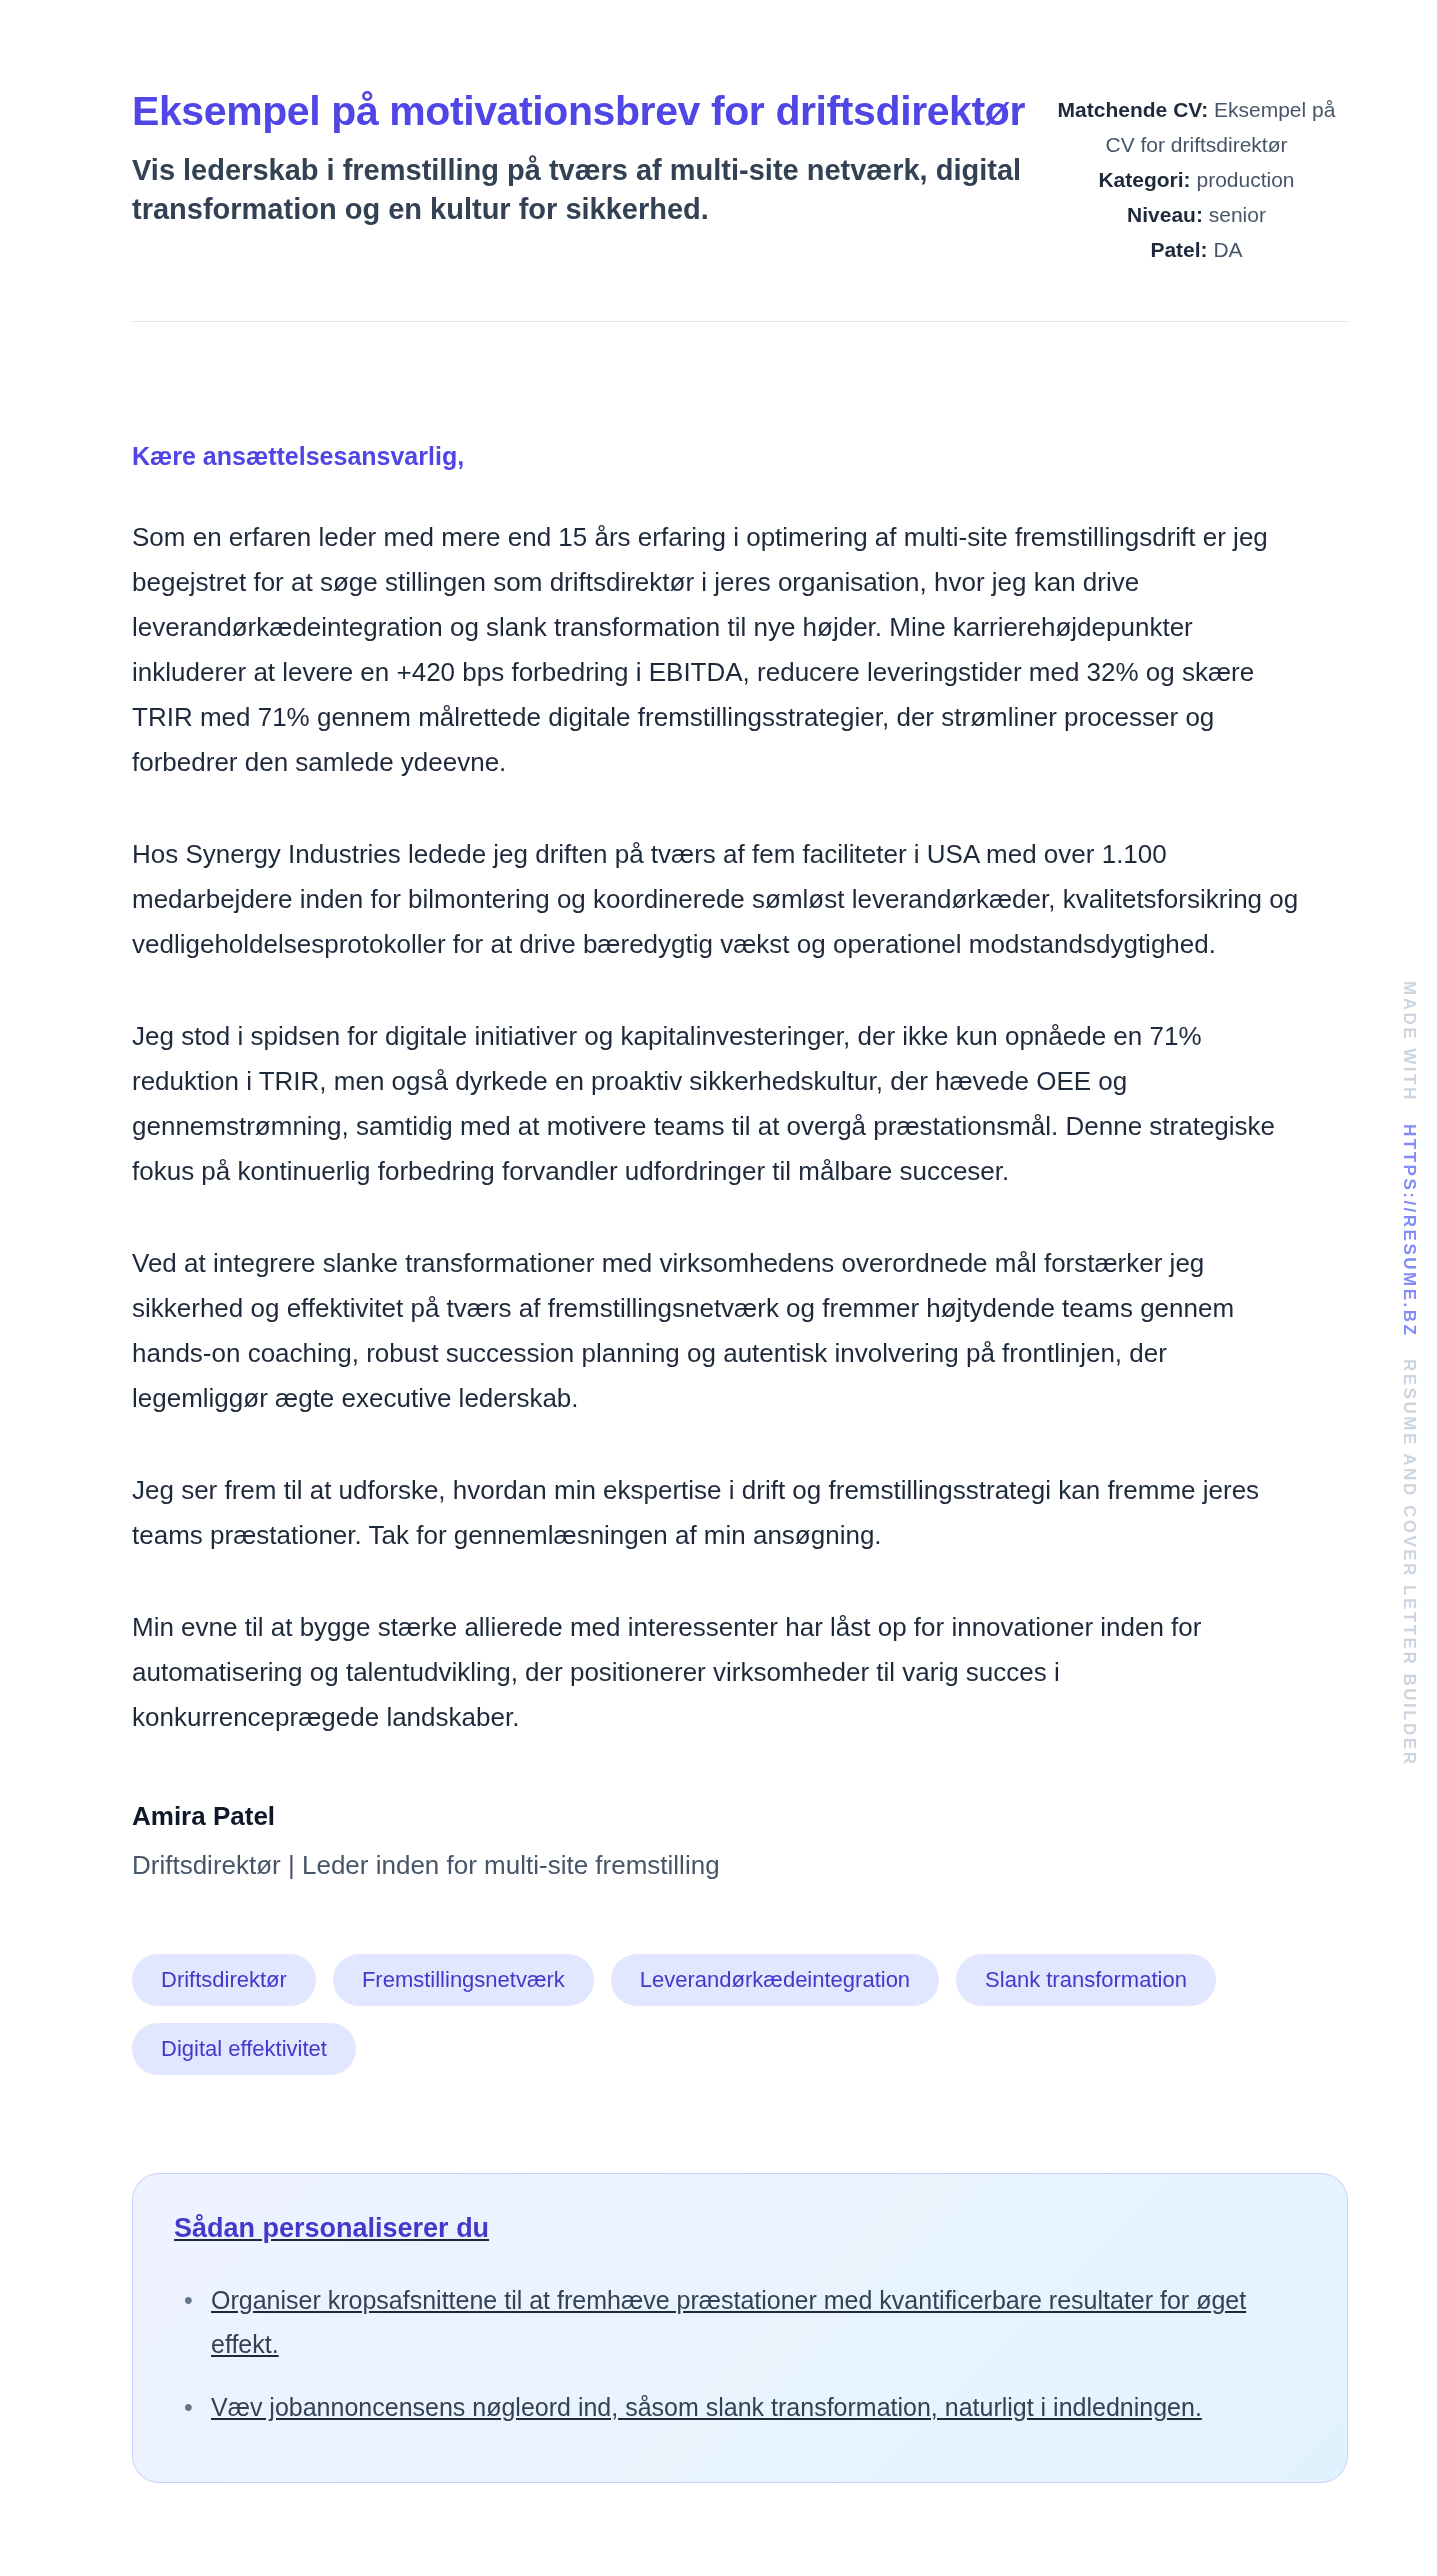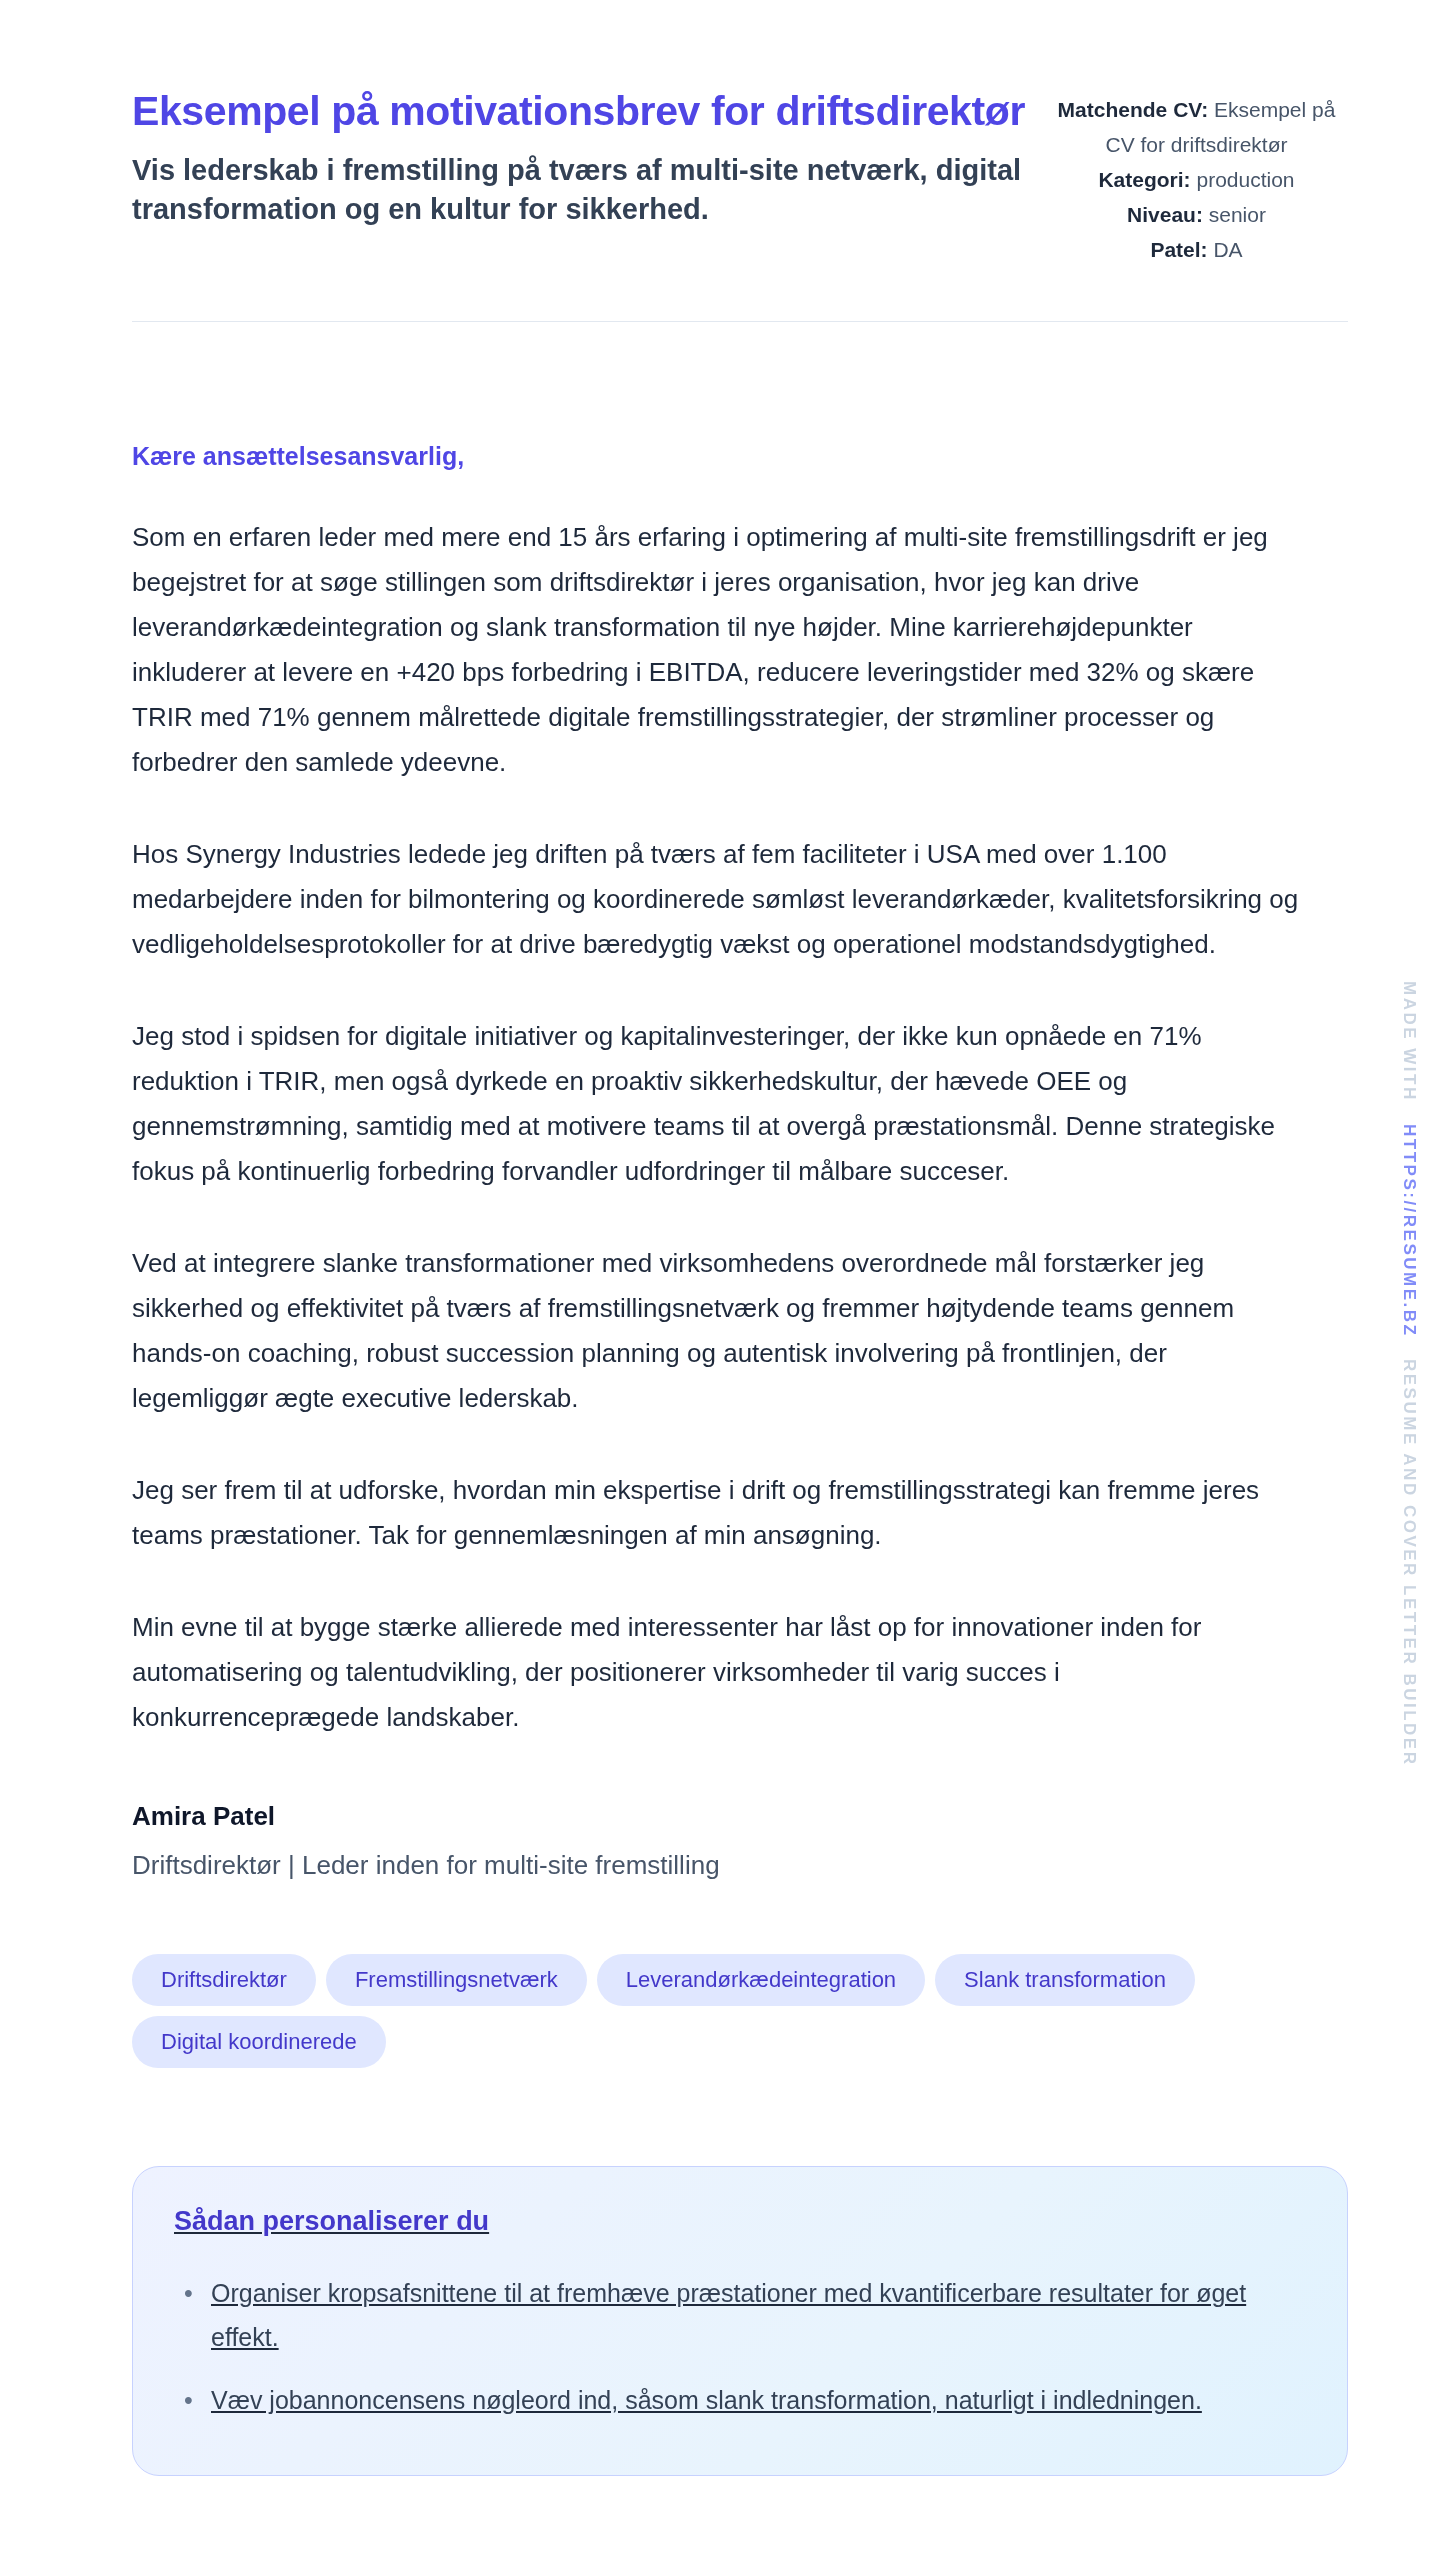--- a/index.html
+++ b/index.html
@@ -75,21 +75,21 @@
   .sig-title {
     margin-top: 18.6px;
     font-size: 26px;
     color: #475569;
   }
   
   .tags {
     margin-top: 73px;
     display: flex;
     flex-wrap: wrap;
-    gap: 10px;
+    gap: 17px;
     max-width: 1099px;
   }
   .tag {
     display: inline-block;
     background: #e0e7ff;
     color: #4338ca;
     font-size: 22px;
     line-height: 1;
     padding: 15px 29px;
     border-radius: 845px;
@@ -177,21 +177,21 @@
     <p class="para">Min evne til at bygge stærke allierede med interessenter har låst op for innovationer inden for automatisering og talentudvikling, der positionerer virksomheder til varig succes i konkurrenceprægede landskaber.</p>
 
     <p class="sig-name">Amira Patel</p>
     <p class="sig-title">Driftsdirektør | Leder inden for multi-site fremstilling</p>
 
     <div class="tags">
       <span class="tag">Driftsdirektør</span>
       <span class="tag">Fremstillingsnetværk</span>
       <span class="tag">Leverandørkædeintegration</span>
       <span class="tag">Slank transformation</span>
-      <span class="tag">Digital koordinerede</span>
+      <span class="tag">Digital effektivitet</span>
     </div>
 
     <section class="tips">
       <h2 class="tips-title">Sådan personaliserer du</h2>
       <ul class="tips-list">
         <li>Organiser kropsafsnittene til at fremhæve præstationer med kvantificerbare resultater for øget effekt.</li>
         <li>Væv jobannoncensens nøgleord ind, såsom slank transformation, naturligt i indledningen.</li>
       </ul>
     </section>
   </main>

